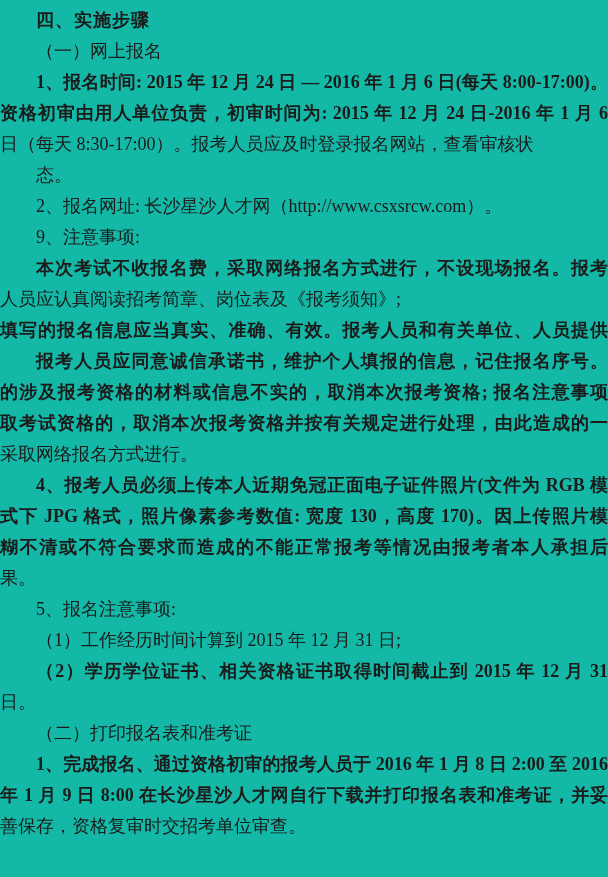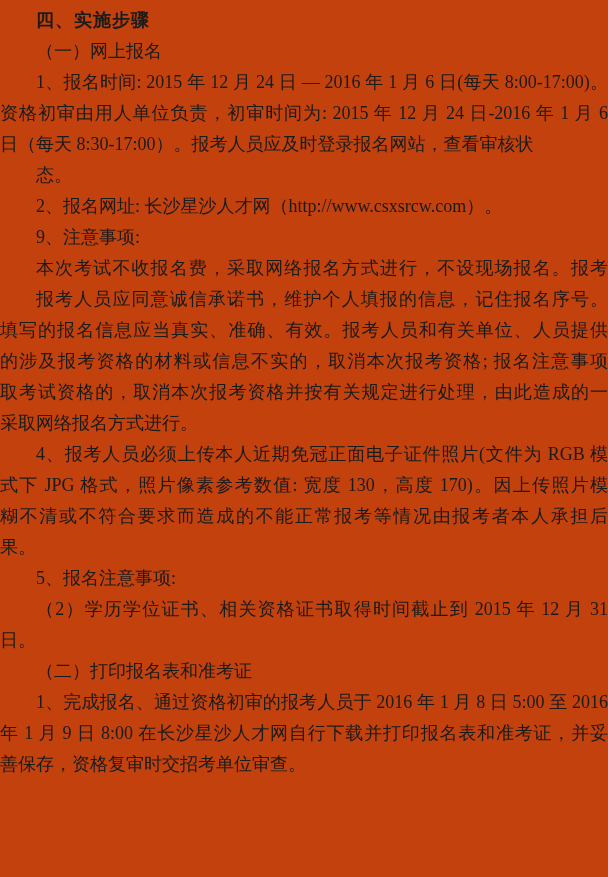--- a/index.html
+++ b/index.html
@@ -11,68 +11,71 @@
     width: 608px;
     height: 877px;
     overflow: hidden;
     font-family: "Liberation Serif", "DejaVu Serif", serif;
   }
   .page {
     width: 608px;
     height: 877px;
     padding-top: 5px;
     box-sizing: border-box;
-    background: #c2410c;
+    background: #14b8a6;
   }
   .line {
     font-size: 18px;
     line-height: 31px;
     height: 31px;
     color: #1b1b1b;
     white-space: nowrap;
     overflow: hidden;
   }
   .line.indent {
     text-indent: 36px;
   }
   
   .line.fill {
     white-space: normal;
     text-align: justify;
     text-align-last: justify;
+    font-weight: bold;
   }
   .line.bold {
     font-weight: 700;
     letter-spacing: 1px;
   }
 </style>
 </head>
 <body>
 
 <div class="page">
   <div>
       <div class="line indent bold">四、实施步骤</div>
       <div class="line indent">（一）网上报名</div>
       <div class="line indent fill">1、报名时间: 2015 年 12 月 24 日 — 2016 年 1 月 6 日(每天 8:00-17:00)。</div>
       <div class="line fill">资格初审由用人单位负责，初审时间为: 2015 年 12 月 24 日-2016 年 1 月 6</div>
       <div class="line">日（每天 8:30-17:00）。报考人员应及时登录报名网站，查看审核状</div>
       <div class="line indent">态。</div>
       <div class="line indent">2、报名网址: 长沙星沙人才网（http://www.csxsrcw.com）。</div>
       <div class="line indent">9、注意事项:</div>
       <div class="line indent fill">本次考试不收报名费，采取网络报名方式进行，不设现场报名。报考</div>
+      <div class="line">人员应认真阅读招考简章、岗位表及《报考须知》;</div>
+      <div class="line fill">填写的报名信息应当真实、准确、有效。报考人员和有关单位、人员提供</div>
       <div class="line indent fill">报考人员应同意诚信承诺书，维护个人填报的信息，记住报名序号。</div>
-      <div class="line fill">填写的报名信息应当真实、准确、有效。报考人员和有关单位、人员提供</div>
       <div class="line fill">的涉及报考资格的材料或信息不实的，取消本次报考资格; 报名注意事项</div>
       <div class="line fill">取考试资格的，取消本次报考资格并按有关规定进行处理，由此造成的一</div>
       <div class="line">采取网络报名方式进行。</div>
       <div class="line indent fill">4、报考人员必须上传本人近期免冠正面电子证件照片(文件为 RGB 模</div>
       <div class="line fill">式下 JPG 格式，照片像素参考数值: 宽度 130，高度 170)。因上传照片模</div>
       <div class="line fill">糊不清或不符合要求而造成的不能正常报考等情况由报考者本人承担后</div>
       <div class="line">果。</div>
       <div class="line indent">5、报名注意事项:</div>
+      <div class="line indent">（1）工作经历时间计算到 2015 年 12 月 31 日;</div>
       <div class="line indent fill">（2）学历学位证书、相关资格证书取得时间截止到 2015 年 12 月 31</div>
       <div class="line">日。</div>
       <div class="line indent">（二）打印报名表和准考证</div>
-      <div class="line indent fill">1、完成报名、通过资格初审的报考人员于 2016 年 1 月 8 日 5:00 至 2016</div>
+      <div class="line indent fill">1、完成报名、通过资格初审的报考人员于 2016 年 1 月 8 日 2:00 至 2016</div>
       <div class="line fill">年 1 月 9 日 8:00 在长沙星沙人才网自行下载并打印报名表和准考证，并妥</div>
       <div class="line">善保存，资格复审时交招考单位审查。</div>
     </div>
 </div>
 
 </body></html>

